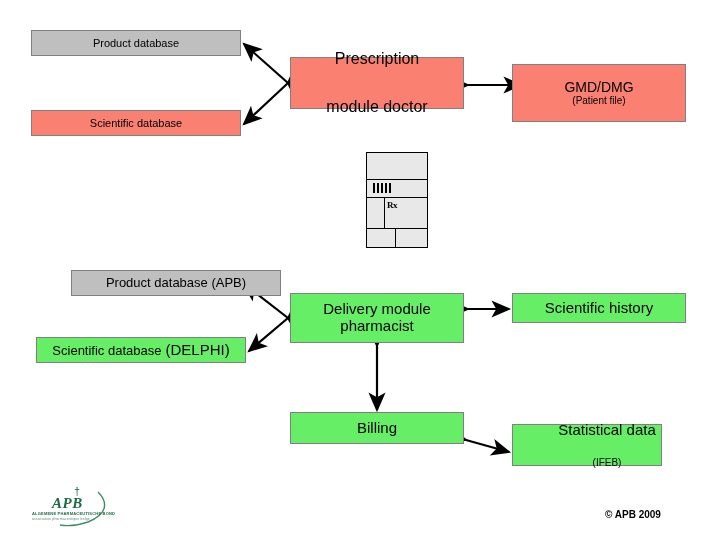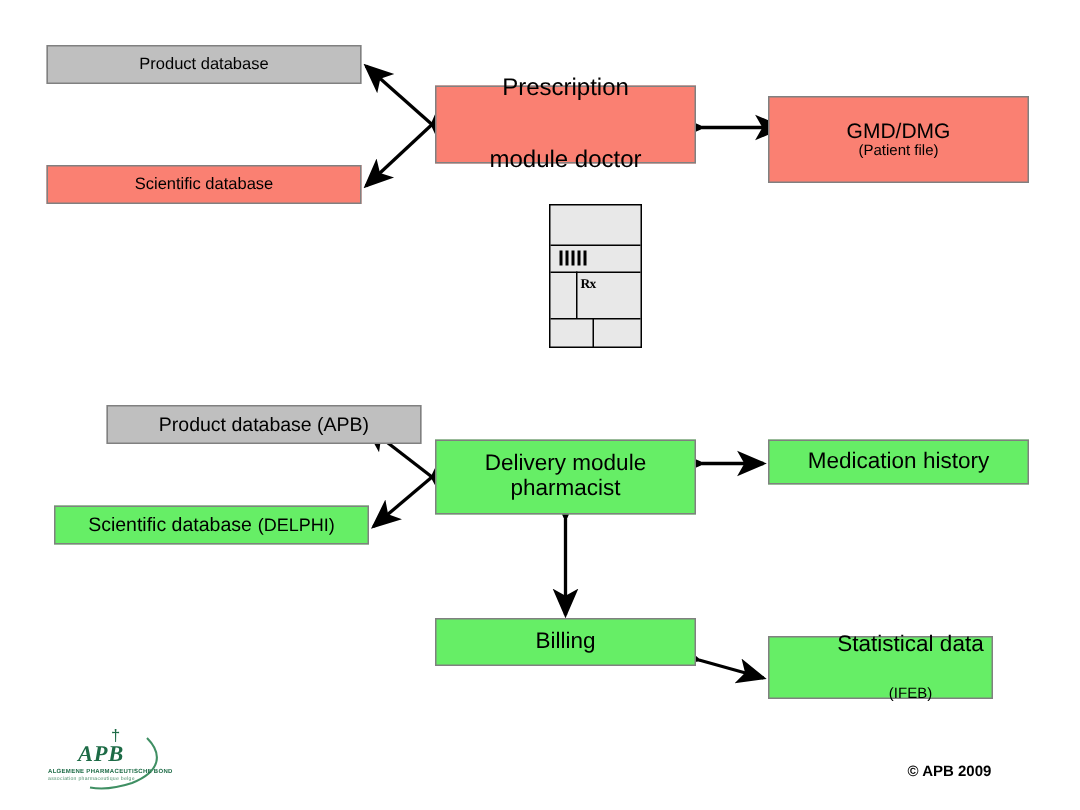--- a/index.html
+++ b/index.html
@@ -53,28 +53,28 @@
   #n-product-db-apb   { left: 31px;  top: 270px; width: 210px; height: 26px;  font-size: 13px; margin-left: 40px; }
   #n-scientific-delphi{ left: 36px;  top: 337px; width: 210px; height: 26px;  font-size: 13px; }
   #n-delivery         { left: 290px; top: 293px; width: 174px; height: 50px;  font-size: 15px; }
   #n-medication-hist  { left: 512px; top: 293px; width: 174px; height: 30px;  font-size: 15px; }
   #n-billing          { left: 290px; top: 412px; width: 174px; height: 32px;  font-size: 15px; }
   #n-statistical      { left: 512px; top: 424px; width: 150px; height: 42px;  font-size: 15px; padding-left: 40px; }
 
   #n-gmd .sub { font-size: 10px; }
   #n-statistical .sub { font-size: 10px; margin-top: 19px; }
   #n-scientific-delphi .label-main { font-size: 13px; }
-  #n-scientific-delphi .label-sub  { font-size: 12px; }
+  #n-scientific-delphi .label-sub  { font-size: 15px; }
   #n-scientific-delphi .row { display: flex; align-items: baseline; gap: 4px; }
 
   
   #rx-icon {
     position: absolute;
     left: 366px;
-    top: 136px;
+    top: 152px;
     width: 62px;
     height: 96px;
     box-sizing: border-box;
     border: 1px solid #000000;
     background: #e8e8e8;
   }
   #rx-icon .band {
     position: absolute;
     left: 0; right: 0;
     border-top: 1px solid #000000;
@@ -245,21 +245,21 @@
       <span class="label-sub">(DELPHI)</span>
     </span>
   </div>
 
   <div class="node fill-green" id="n-delivery">
     <span>Delivery module</span>
     <span>pharmacist</span>
   </div>
 
   <div class="node fill-green" id="n-medication-hist">
-    <span>Medication history</span>
+    <span>Scientific history</span>
   </div>
 
   <div class="node fill-green" id="n-billing">
     <span>Billing</span>
   </div>
 
   <div class="node fill-green" id="n-statistical">
     <span>Statistical data</span>
     <span class="sub">(IFEB)</span>
   </div>

